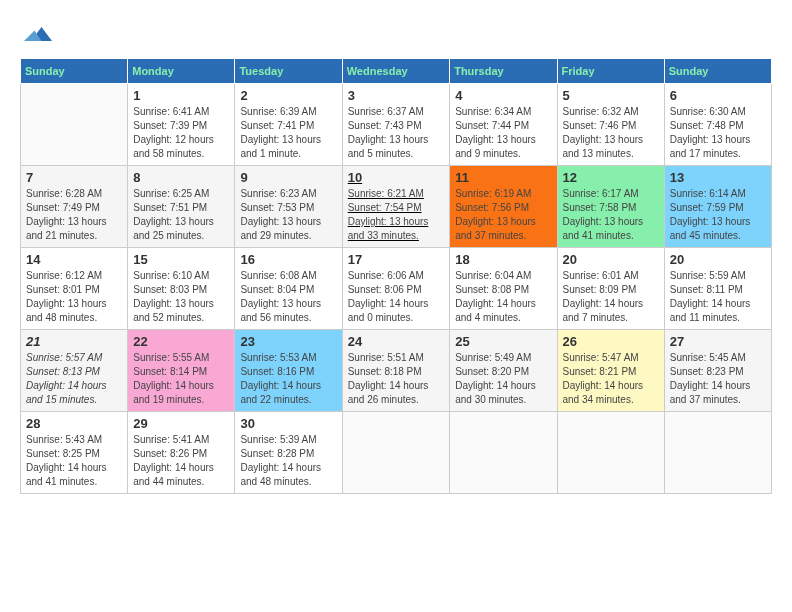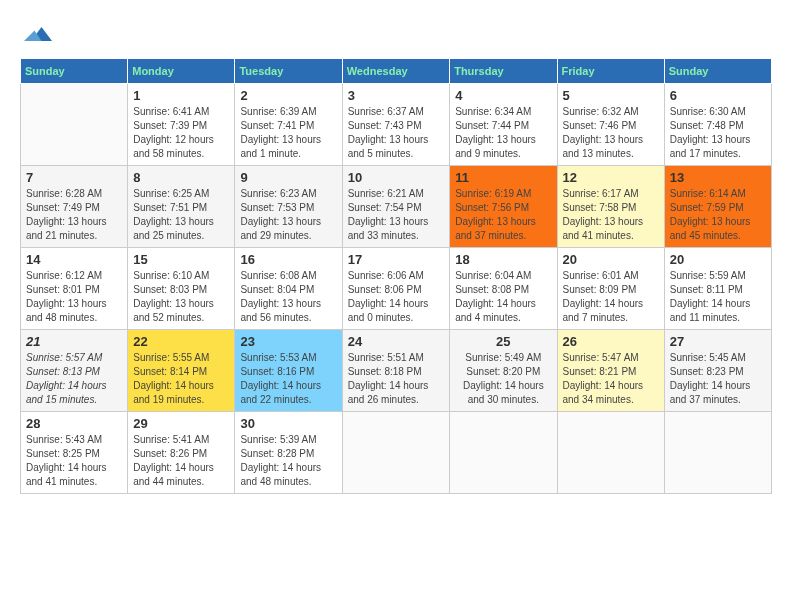--- a/index.html
+++ b/index.html
@@ -159,33 +159,33 @@
           <div class="day-info">Sunrise: 6:28 AM<br>Sunset: 7:49 PM<br>Daylight: 13 hours and 21 minutes.</div>
         </td>
         <td style="background: rgb(245, 245, 245);">
           <span class="day-number">8</span>
           <div class="day-info">Sunrise: 6:25 AM<br>Sunset: 7:51 PM<br>Daylight: 13 hours and 25 minutes.</div>
         </td>
         <td style="background: rgb(245, 245, 245);">
           <span class="day-number">9</span>
           <div class="day-info">Sunrise: 6:23 AM<br>Sunset: 7:53 PM<br>Daylight: 13 hours and 29 minutes.</div>
         </td>
-        <td style="background: rgb(245, 245, 245);">
+        <td style="background: rgb(245, 245, 245); text-decoration: underline;">
           <span class="day-number">10</span>
           <div class="day-info">Sunrise: 6:21 AM<br>Sunset: 7:54 PM<br>Daylight: 13 hours and 33 minutes.</div>
         </td>
         <td style="background: #f97316;">
           <span class="day-number">11</span>
           <div class="day-info">Sunrise: 6:19 AM<br>Sunset: 7:56 PM<br>Daylight: 13 hours and 37 minutes.</div>
         </td>
-        <td style="background: #fef9c3;">
+        <td style="background: #86efac;">
           <span class="day-number">12</span>
           <div class="day-info">Sunrise: 6:17 AM<br>Sunset: 7:58 PM<br>Daylight: 13 hours and 41 minutes.</div>
         </td>
-        <td style="background: #f97316;">
+        <td style="background: #7dd3fc;">
           <span class="day-number">13</span>
           <div class="day-info">Sunrise: 6:14 AM<br>Sunset: 7:59 PM<br>Daylight: 13 hours and 45 minutes.</div>
         </td>
       </tr>
       <tr>
         <td>
           <span class="day-number">14</span>
           <div class="day-info">Sunrise: 6:12 AM<br>Sunset: 8:01 PM<br>Daylight: 13 hours and 48 minutes.</div>
         </td>
         <td>
@@ -211,33 +211,33 @@
         <td>
           <span class="day-number">20</span>
           <div class="day-info">Sunrise: 5:59 AM<br>Sunset: 8:11 PM<br>Daylight: 14 hours and 11 minutes.</div>
         </td>
       </tr>
       <tr>
         <td style="background: rgb(245, 245, 245); font-style: italic;">
           <span class="day-number">21</span>
           <div class="day-info">Sunrise: 5:57 AM<br>Sunset: 8:13 PM<br>Daylight: 14 hours and 15 minutes.</div>
         </td>
-        <td style="background: #fde047;">
+        <td style="background: #f9a8d4;">
           <span class="day-number">22</span>
           <div class="day-info">Sunrise: 5:55 AM<br>Sunset: 8:14 PM<br>Daylight: 14 hours and 19 minutes.</div>
         </td>
         <td style="background: #7dd3fc;">
           <span class="day-number">23</span>
           <div class="day-info">Sunrise: 5:53 AM<br>Sunset: 8:16 PM<br>Daylight: 14 hours and 22 minutes.</div>
         </td>
         <td style="background: rgb(245, 245, 245); margin-left: 36px;">
           <span class="day-number">24</span>
           <div class="day-info">Sunrise: 5:51 AM<br>Sunset: 8:18 PM<br>Daylight: 14 hours and 26 minutes.</div>
         </td>
-        <td style="background: rgb(245, 245, 245); text-align: center;">
+        <td style="background: rgb(245, 245, 245);">
           <span class="day-number">25</span>
           <div class="day-info">Sunrise: 5:49 AM<br>Sunset: 8:20 PM<br>Daylight: 14 hours and 30 minutes.</div>
         </td>
         <td style="background: #fef9c3;">
           <span class="day-number">26</span>
           <div class="day-info">Sunrise: 5:47 AM<br>Sunset: 8:21 PM<br>Daylight: 14 hours and 34 minutes.</div>
         </td>
         <td style="background: rgb(245, 245, 245); margin-top: 42px;">
           <span class="day-number">27</span>
           <div class="day-info">Sunrise: 5:45 AM<br>Sunset: 8:23 PM<br>Daylight: 14 hours and 37 minutes.</div>

